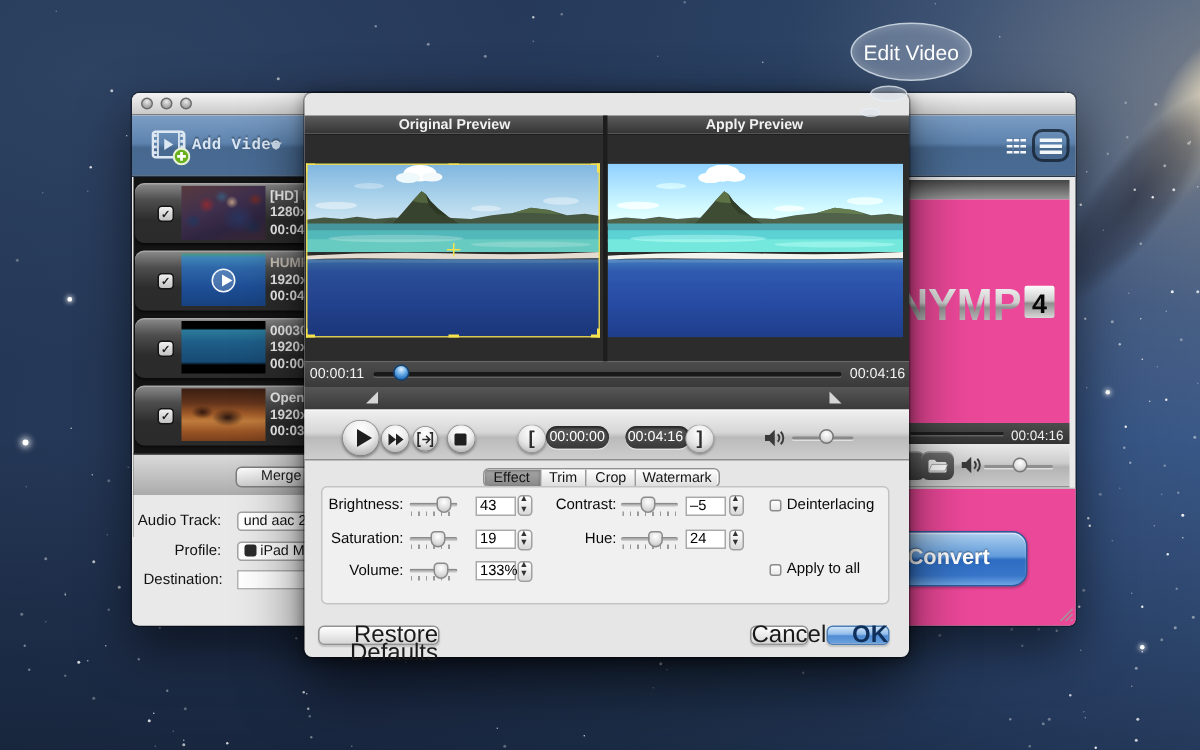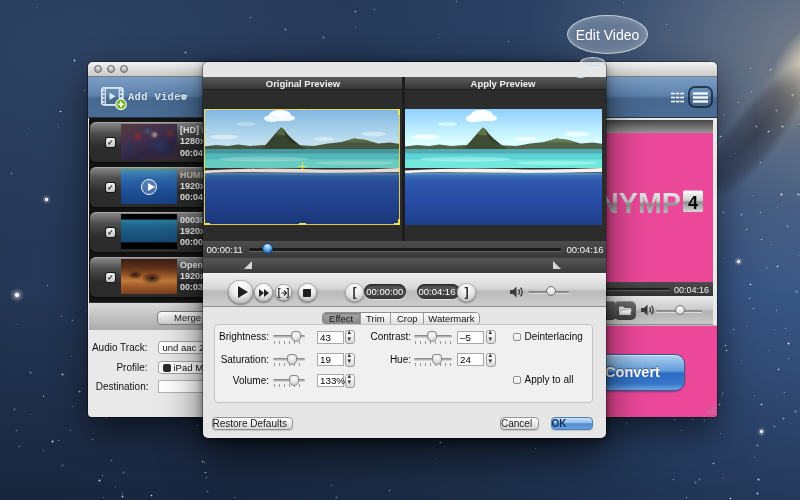--- a/index.html
+++ b/index.html
@@ -132,21 +132,21 @@
   border:0.5px solid #8a8a8a; border-radius:3px 3px 5px 5px; }
 .eticks { position:absolute; width:32px; height:3px;
   background-image:repeating-linear-gradient(90deg, #9a9a9a 0 1px, transparent 1px 5px); }
 .ebox { position:absolute; width:27.5px; height:13px; background:#fff; border:1px solid #a8a8a8; font-size:9.8px; color:#000; padding-left:2.5px; line-height:11.5px;}
 .estep { position:absolute; width:10px; height:14px; background:linear-gradient(#fff,#d9d9d9); border:1px solid #9f9f9f; border-radius:3px; }
 .estep:before { content:"▴"; position:absolute; top:-3px; left:1.5px; font-size:7px; color:#333; }
 .estep:after { content:"▾"; position:absolute; top:3.5px; left:1.5px; font-size:7px; color:#333; }
 .echk { position:absolute; width:8.5px; height:8.5px; background:linear-gradient(#fff,#e8e8e8); border:1px solid #8d8d8d; border-radius:2px;}
 .echkl { position:absolute; font-size:10px; color:#0a0a0a; }
 .dbtn { position:absolute; top:355px; height:13.5px; border:1px solid #939393; border-radius:4px;
-  background:linear-gradient(#ffffff,#d6d6d6); font-size:10px; color:#1a1a1a; text-align:left; line-height:12px;
+  background:linear-gradient(#ffffff,#d6d6d6); font-size:16px; color:#1a1a1a; text-align:right; line-height:12px;
   box-shadow:0 1px 1px rgba(0,0,0,0.15);}
 #okbtn { background:linear-gradient(#cfe4f8 0%, #8fbbea 45%, #4f8bd4 52%, #6ba1dd 100%); }
 
 .bub { position:absolute; background:rgba(195,208,226,0.32); border:1px solid rgba(235,242,250,0.7); border-radius:50%; box-shadow:inset 0 0 8px rgba(255,255,255,0.25);}
 #bub1 { left:567px; top:15px; width:81px; height:39px; color:#ffffff; font-size:14px; text-align:center; line-height:38px; }
 </style>
 
 <div id="mw">
   <div id="mw-title">
     <div class="tl" style="left:6px;"></div>

